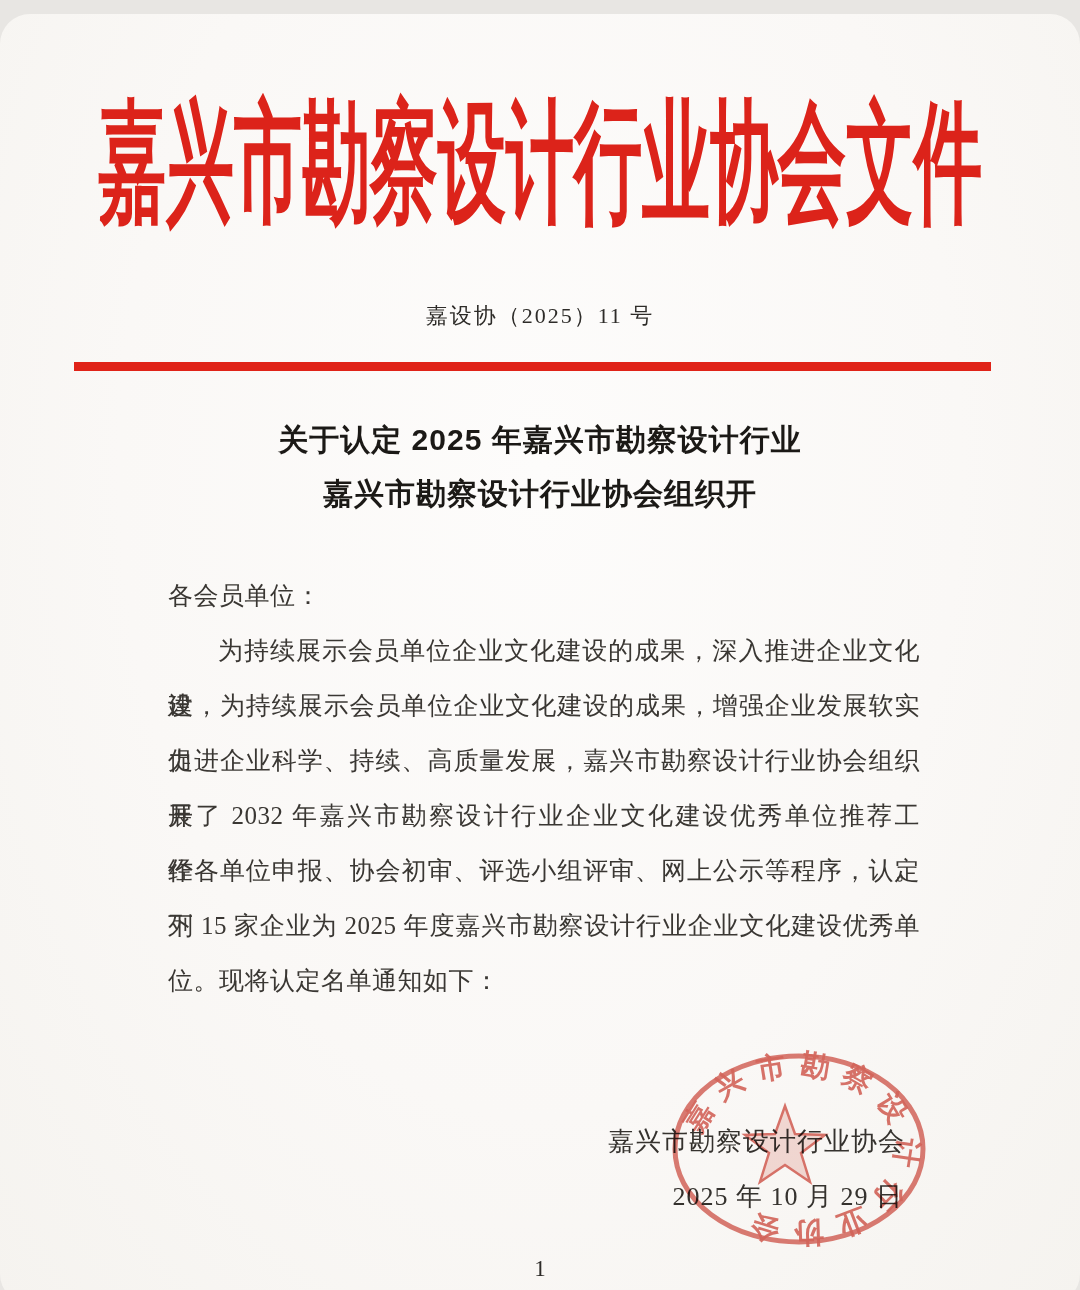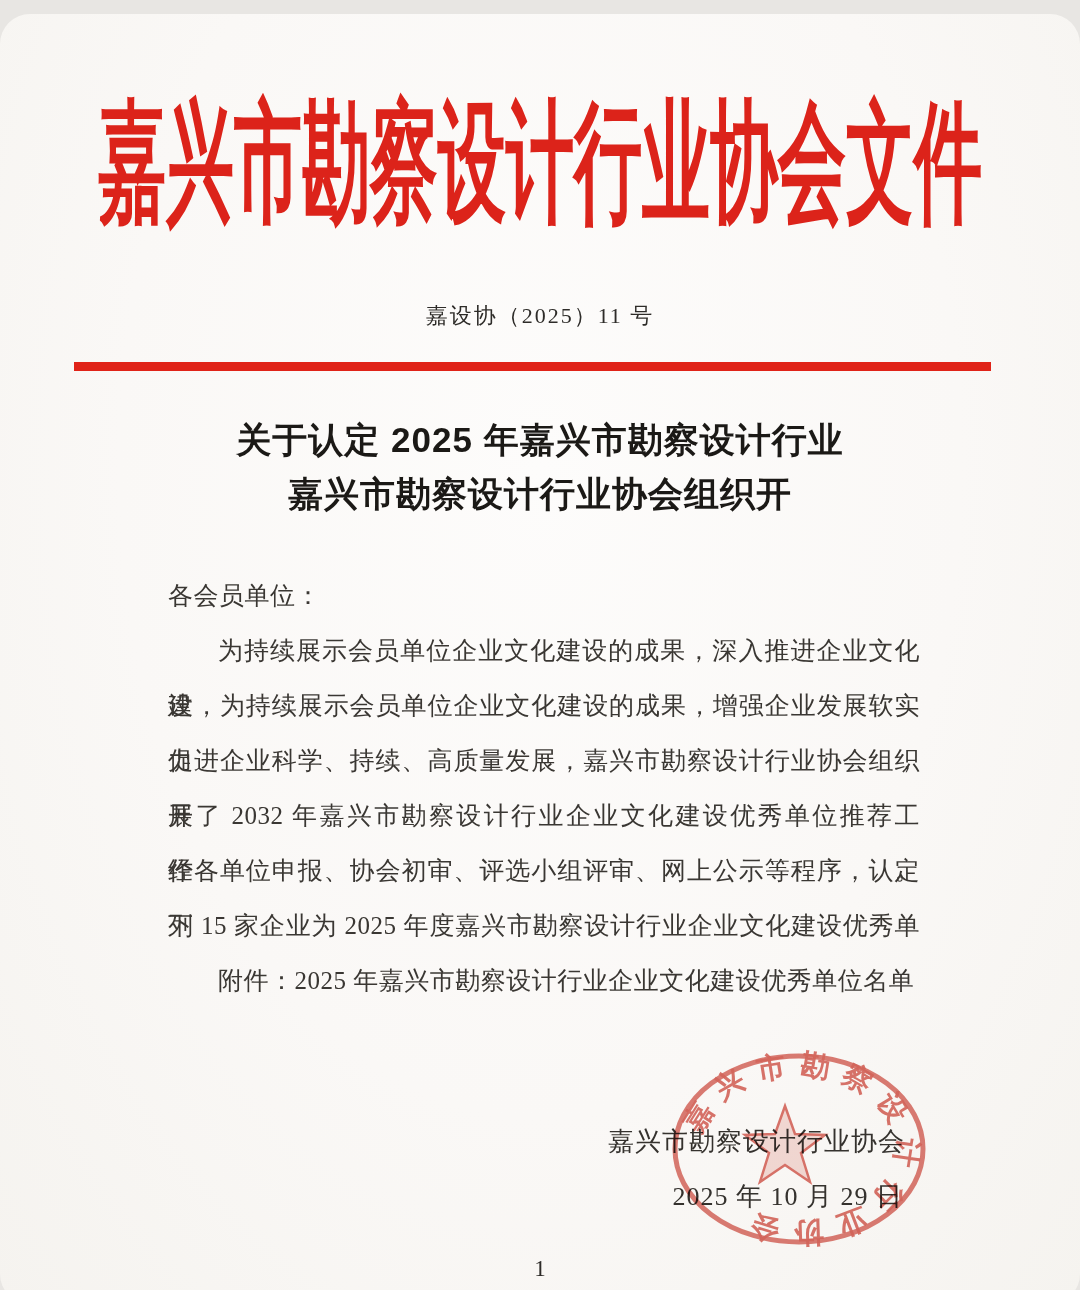--- a/index.html
+++ b/index.html
@@ -54,21 +54,21 @@
   }
 
   
   .notice-title {
     position: absolute;
     top: 399px; left: 0;
     width: 100%;
     text-align: center;
     font-family: "Liberation Sans", "DejaVu Sans", sans-serif;
     font-weight: 700;
-    font-size: 35px;
+    font-size: 30px;
     line-height: 54px;
     color: #1b1916;
     letter-spacing: 1px;
   }
 
   
   .body-block {
     position: absolute;
     top: 554px; left: 168px;
     width: 752px;
@@ -136,21 +136,21 @@
   </div>
 
   <div class="body-block">
     <div class="line">各会员单位：</div>
     <div class="line fill indent">为持续展示会员单位企业文化建设的成果，深入推进企业文化建</div>
     <div class="line fill">设，为持续展示会员单位企业文化建设的成果，增强企业发展软实力，</div>
     <div class="line fill">促进企业科学、持续、高质量发展，嘉兴市勘察设计行业协会组织开</div>
     <div class="line fill">展了 2032 年嘉兴市勘察设计行业企业文化建设优秀单位推荐工作。</div>
     <div class="line fill">经各单位申报、协会初审、评选小组评审、网上公示等程序，认定下</div>
     <div class="line fill">列 15 家企业为 2025 年度嘉兴市勘察设计行业企业文化建设优秀单</div>
-    <div class="line indent">附件：2025 年嘉兴市勘察设计行业企业文化建设优秀单位名单</div>
+    <div class="line">位。现将认定名单通知如下：</div>
   </div>
 
   <div class="sig-line">嘉兴市勘察设计行业协会</div>
 
   <div class="date-line">2025 年 10 月 29 日</div>
 
   <svg class="stamp" viewBox="0 0 280 250" xmlns="http://www.w3.org/2000/svg">
     <g stroke="#cf4438" fill="none">
       <ellipse cx="139" cy="115" rx="124" ry="93" stroke-width="5" opacity="0.85"></ellipse>
       <path id="seal-ring-path" d="M 42 102 A 98 74 0 1 1 76 172" fill="none" stroke="none"></path>

